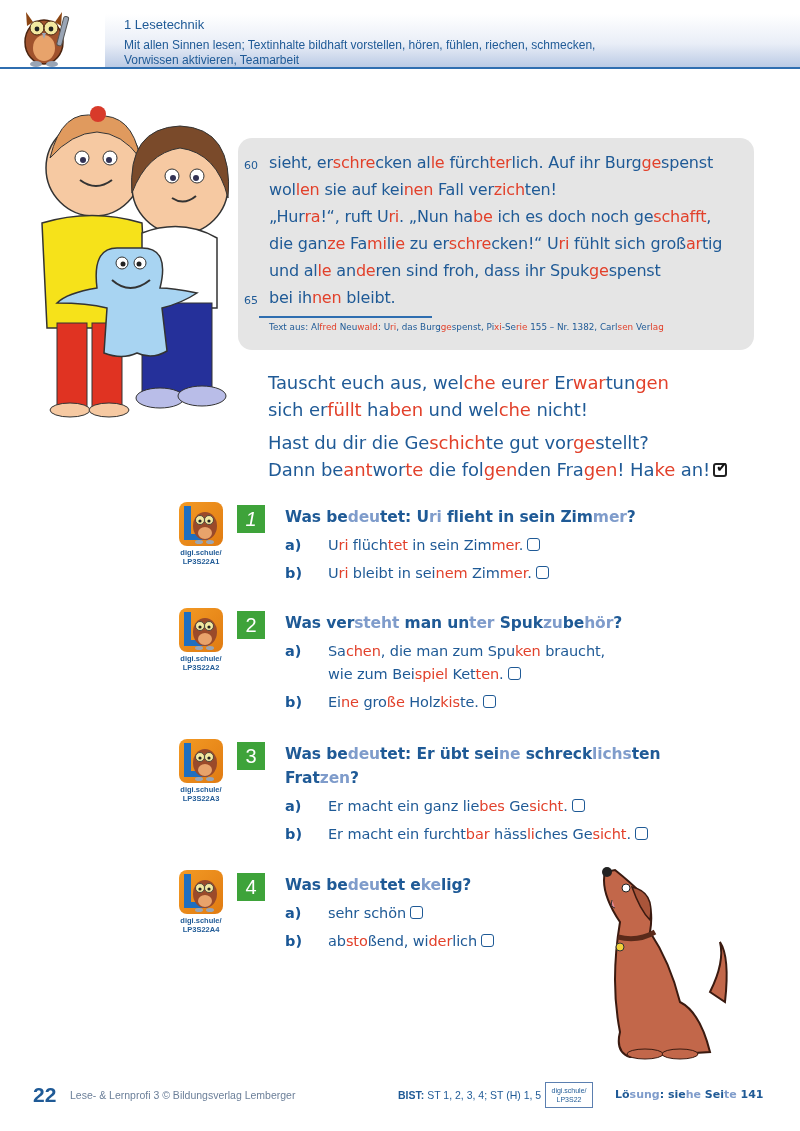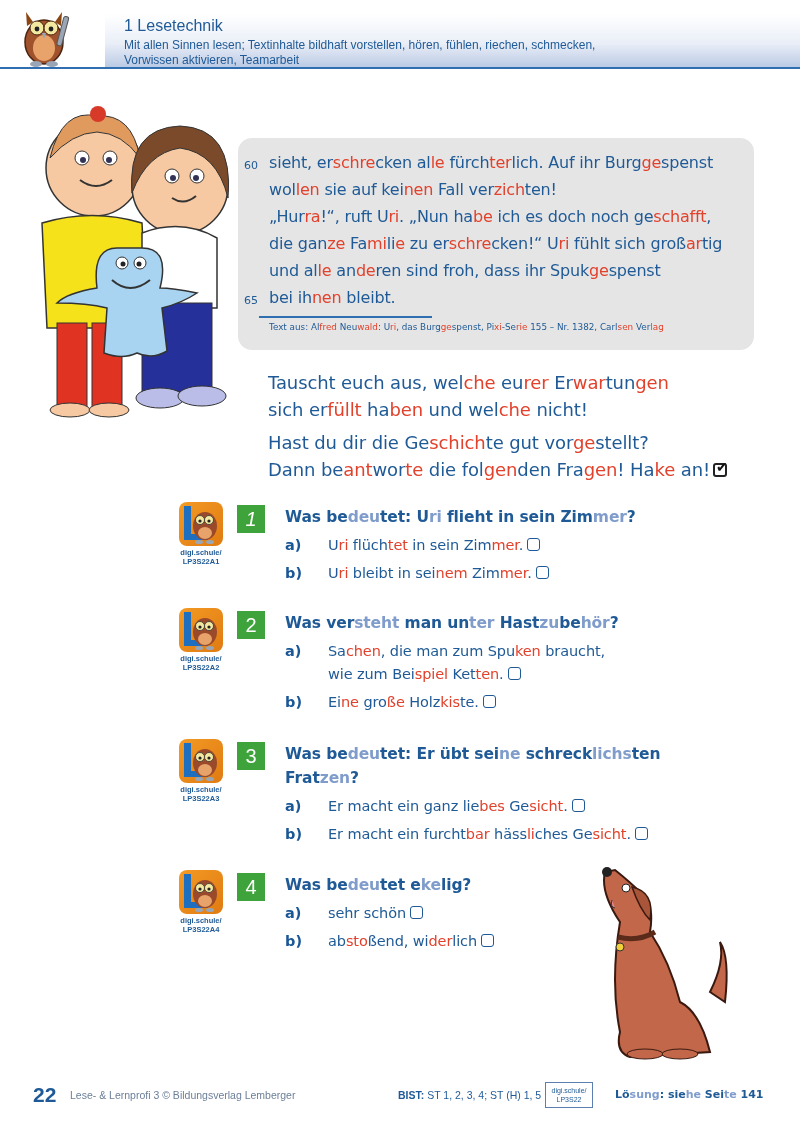--- a/index.html
+++ b/index.html
@@ -3,21 +3,21 @@
 <meta charset="utf-8">
 <style>
   * { box-sizing: border-box; margin: 0; padding: 0; }
   body { width: 800px; height: 1131px; background: #ffffff; position: relative; overflow: hidden; font-family: "DejaVu Sans", sans-serif; color: #1f5a96; }
 
   
   .header { position: absolute; left: 0; top: 0; width: 800px; height: 70px; }
   .header-band { position: absolute; left: 105px; top: 14px; right: 0; height: 54px; background: linear-gradient(to bottom, #ffffff 0%, #e9eef7 55%, #b9c9e4 100%); }
   .header-line { position: absolute; left: 0; right: 0; top: 67px; height: 2px; background: #2f6eb0; }
   .owl-logo { position: absolute; left: 14px; top: 2px; width: 62px; height: 66px; }
-  .chapter-title { position: absolute; left: 124px; top: 17px; font-family: "Liberation Sans", sans-serif; font-size: 16px; color: #1f5a96; }
+  .chapter-title { position: absolute; left: 124px; top: 17px; font-family: "Liberation Sans", sans-serif; font-size: 13px; color: #1f5a96; }
   .chapter-sub { position: absolute; left: 124px; top: 38px; font-family: "Liberation Sans", sans-serif; font-size: 12px; line-height: 14.5px; color: #1f5a96; width: 560px; }
 
   
   .kids { position: absolute; left: 12px; top: 98px; width: 225px; height: 325px; }
 
   
   .story-box { position: absolute; left: 238px; top: 138px; width: 516px; height: 212px; background: #e5e5e5; border-radius: 14px; }
   .story-line { position: absolute; left: 31px; font-family: "DejaVu Sans", sans-serif; font-size: 16px; color: #1f5a96; letter-spacing: -0.2px; white-space: nowrap; }
   .line-no { position: absolute; left: 6px; font-size: 11px; color: #1f5a96; }
   .source-rule { position: absolute; left: 21px; top: 178px; width: 173px; height: 2px; background: #2f6eb0; }
@@ -166,21 +166,21 @@
         <circle cx="30" cy="19" r="1.6" fill="#222"></circle>
         <ellipse cx="26" cy="31" rx="7" ry="6" fill="#e8a36b"></ellipse>
         <ellipse cx="20" cy="40" rx="4" ry="2" fill="#9aa5b5"></ellipse>
         <ellipse cx="31" cy="40" rx="4" ry="2" fill="#9aa5b5"></ellipse>
       </svg></div>
     <div class="digi-label" style="left: 171px; top: 655px;">
       <div>digi.schule/</div>
       <div>LP3S22A2</div>
     </div>
     <div class="q-num upright" style="left: 237px; top: 611px;">2</div>
-    <div class="q-text" style="top: 614px;"><span class="b">Was ver</span><span class="lb">steht</span><span class="b"> man un</span><span class="lb">ter</span><span class="b"> Hast</span><span class="lb">zu</span><span class="b">be</span><span class="lb">hör</span><span class="b">?</span></div>
+    <div class="q-text" style="top: 614px;"><span class="b">Was ver</span><span class="lb">steht</span><span class="b"> man un</span><span class="lb">ter</span><span class="b"> Spuk</span><span class="lb">zu</span><span class="b">be</span><span class="lb">hör</span><span class="b">?</span></div>
     <div class="opt-letter" style="top: 643px;">a)</div>
     <div class="opt-text" style="top: 643px;"><span class="b">Sa</span><span class="r">chen</span><span class="b">, die man zum Spu</span><span class="r">ken</span><span class="b"> braucht,</span></div>
     <div class="opt-text" style="top: 666px;"><span class="b">wie zum Bei</span><span class="r">spiel</span><span class="b"> Ket</span><span class="r">ten</span><span class="b">.</span><span class="checkbox"></span></div>
     <div class="opt-letter" style="top: 694px;">b)</div>
     <div class="opt-text" style="top: 694px;"><span class="b">Ei</span><span class="r">ne</span><span class="b"> gro</span><span class="r">ße</span><span class="b"> Holz</span><span class="r">kis</span><span class="b">te.</span><span class="checkbox"></span></div>
     <div class="digi-icon" style="left: 179px; top: 739px;"><svg width="44" height="44" viewBox="0 0 44 44">
         <rect x="5" y="4" width="7" height="34" fill="#1f6fc0"></rect>
         <rect x="5" y="32" width="24" height="6" fill="#1f6fc0"></rect>
         <ellipse cx="26" cy="24" rx="12" ry="14" fill="#9a4a2a"></ellipse>
         <circle cx="21" cy="18" r="4.5" fill="#f2e8a0" stroke="#333" stroke-width="0.8"></circle>

